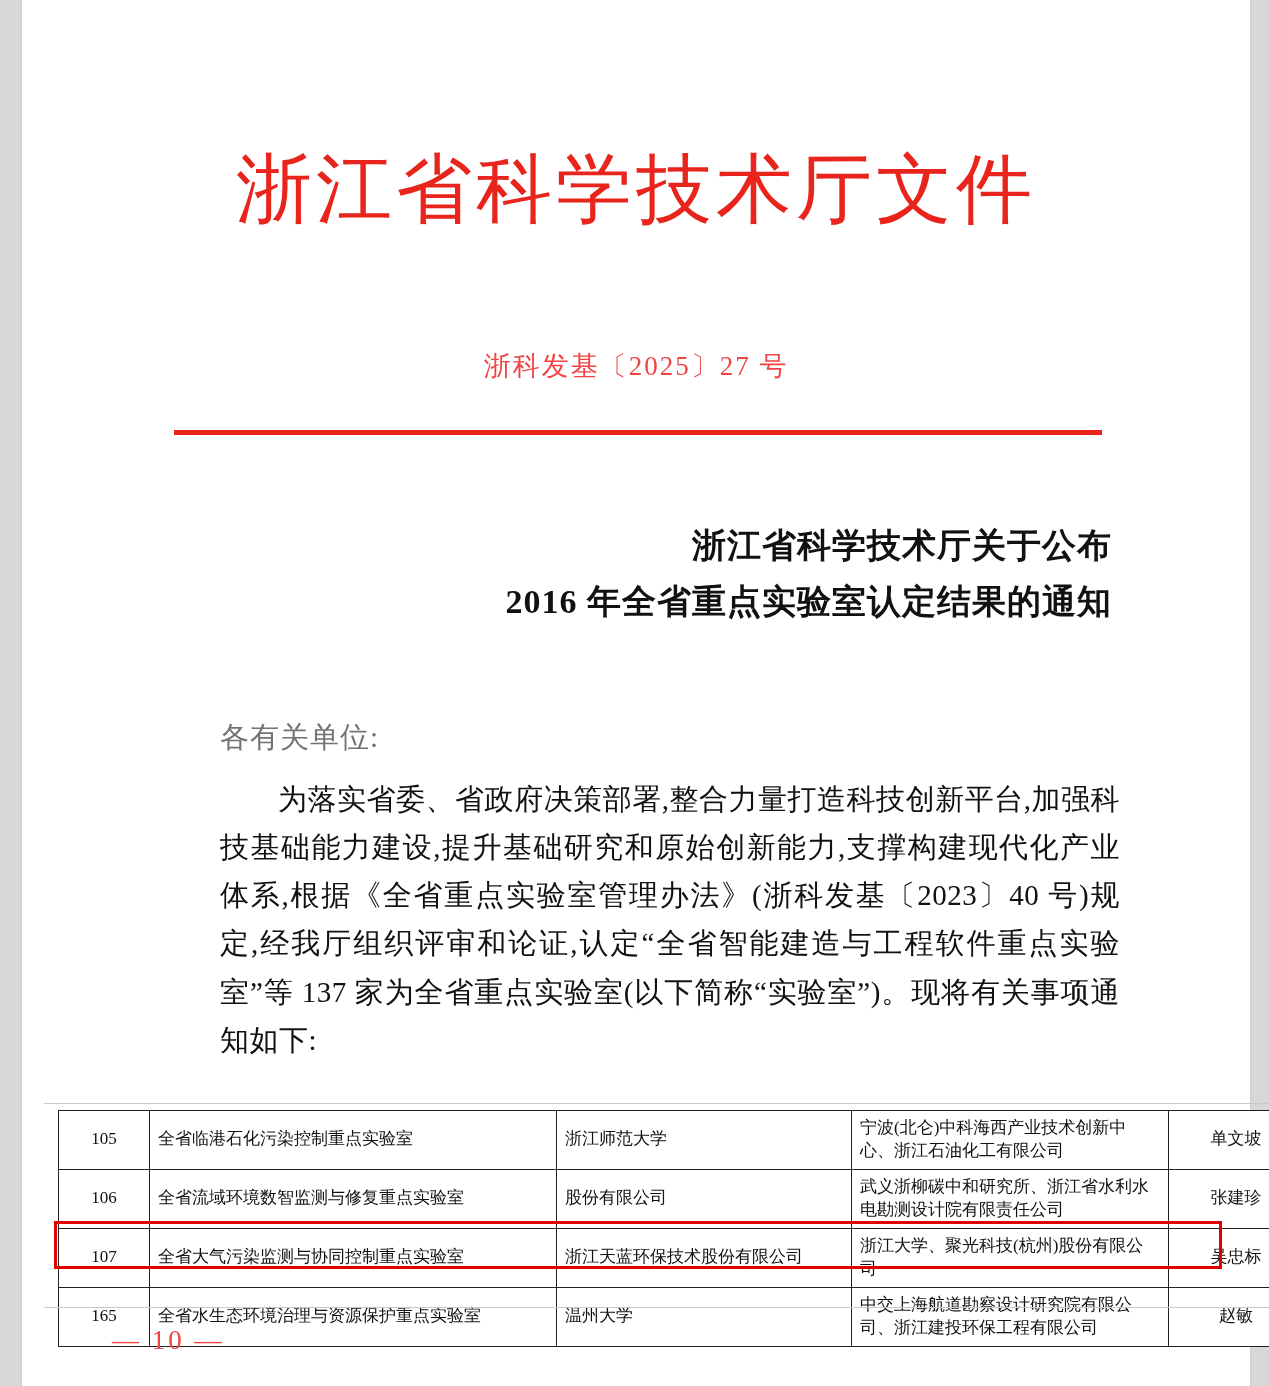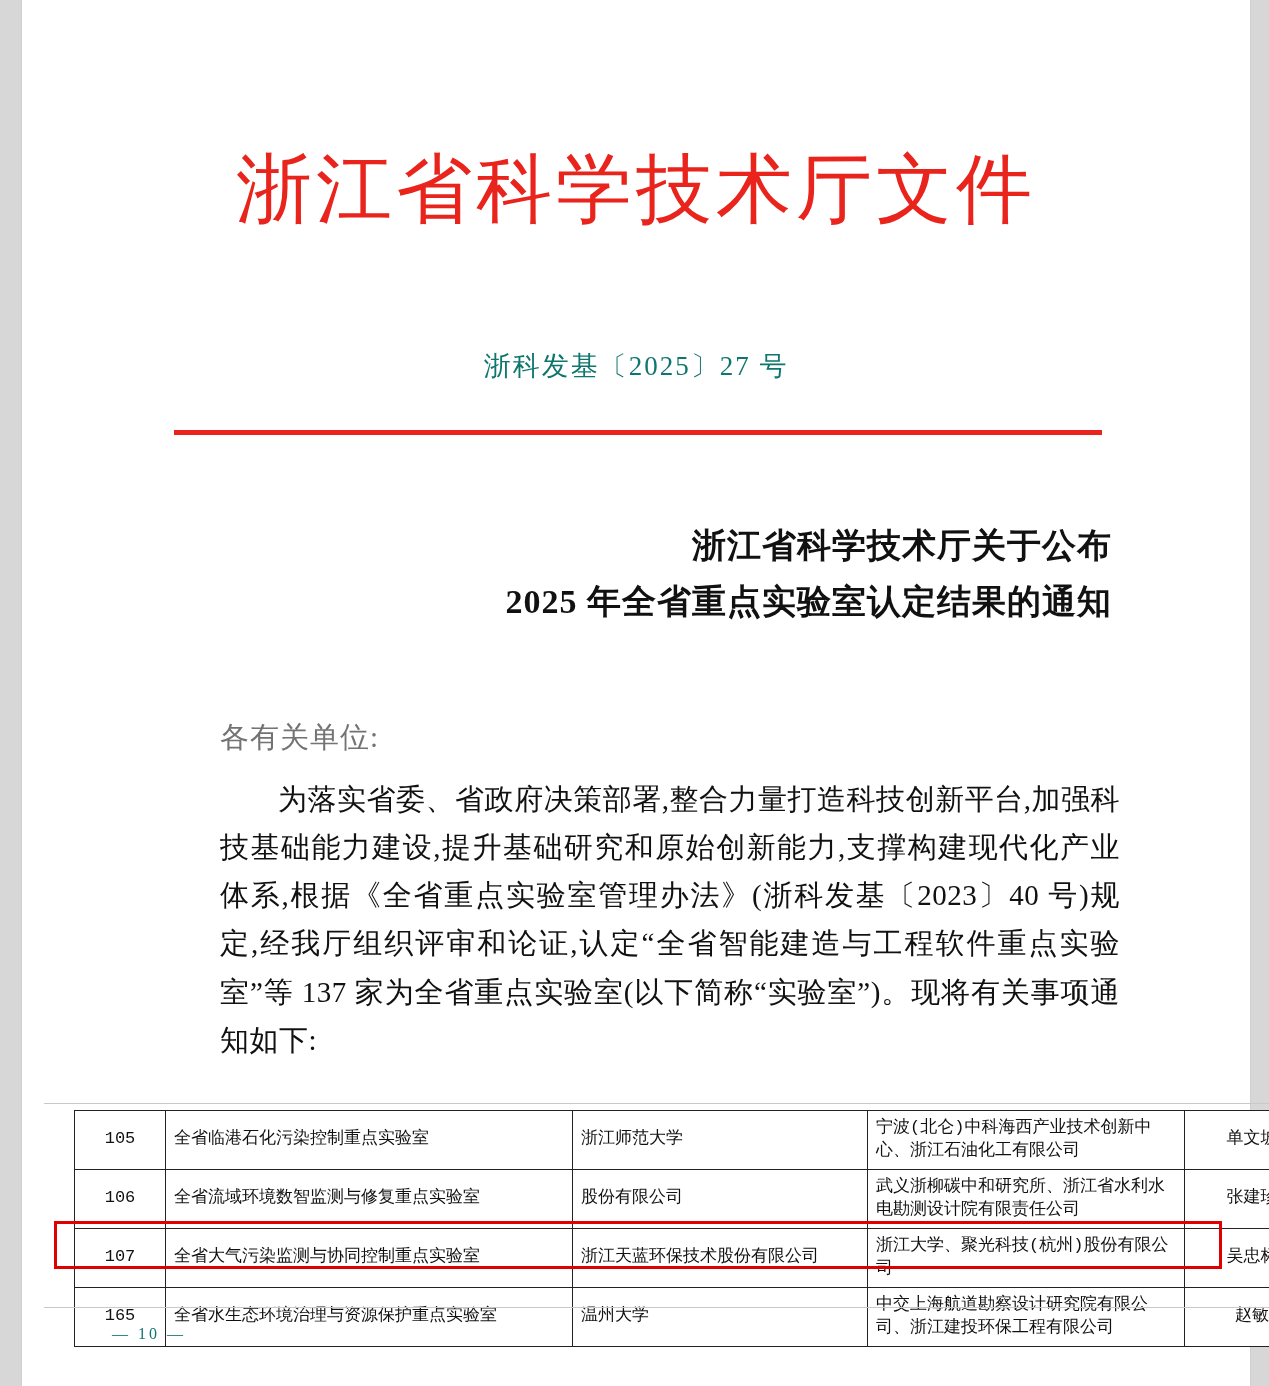--- a/index.html
+++ b/index.html
@@ -47,21 +47,21 @@
     white-space: nowrap;
   }
   .doc-number {
     position: absolute;
     left: 0;
     top: 348px;
     width: 1228px;
     text-align: center;
     font-size: 27px;
     letter-spacing: 2px;
-    color: #0f766e;
+    color: #ef4444;
   }
   .red-rule {
     position: absolute;
     left: 152px;
     top: 430px;
     width: 928px;
     height: 5px;
     background: #e8241c;
   }
   
@@ -94,24 +94,23 @@
     font-size: 29px;
     line-height: 1.66;
     letter-spacing: 0.5px;
     color: #111;
     text-align: justify;
     text-indent: 58px;
   }
   
   .table-wrap {
     position: absolute;
-    left: 52px;
+    left: 36px;
     top: 1110px;
     width: 1160px;
-    font-family: Liberation Mono, monospace;
   }
   table.laboratory-table {
     border-collapse: collapse;
     width: 1160px;
     table-layout: fixed;
     background: #fff;
   }
   table.laboratory-table td {
     border: 1px solid #222;
     font-size: 17px;
@@ -133,23 +132,23 @@
     width: 1168px;
     height: 48px;
     border: 3px solid #e00000;
     box-sizing: border-box;
     pointer-events: none;
   }
   .page-number {
     position: absolute;
     left: 90px;
     top: 1325px;
-    font-size: 16px;
+    font-size: 27px;
     letter-spacing: 3px;
-    color: #0f766e;
+    color: #ef4444;
   }
   .rule-top {
     position: absolute;
     left: 22px;
     top: 1103px;
     width: 1228px;
     height: 1px;
     background: #c9c9c9;
   }
   .rule-bottom {
@@ -168,21 +167,21 @@
   <div class="sheet">
 
     <div class="doc-title">浙江省科学技术厅文件</div>
 
     <div class="doc-number">浙科发基〔2025〕27 号</div>
 
     <div class="red-rule"></div>
 
     <div class="subject">
       <div>浙江省科学技术厅关于公布</div>
-      <div>2025 年全省重点实验室认定结果的通知</div>
+      <div>2016 年全省重点实验室认定结果的通知</div>
     </div>
 
     <div class="salutation">各有关单位:</div>
 
     <div class="body-text">为落实省委、省政府决策部署,整合力量打造科技创新平台,加强科技基础能力建设,提升基础研究和原始创新能力,支撑构建现代化产业体系,根据《全省重点实验室管理办法》(浙科发基〔2023〕40 号)规定,经我厅组织评审和论证,认定“全省智能建造与工程软件重点实验室”等 137 家为全省重点实验室(以下简称“实验室”)。现将有关事项通知如下:</div>
 
     <div class="rule-top"></div>
 
     <div class="table-wrap">
       <table class="laboratory-table">

